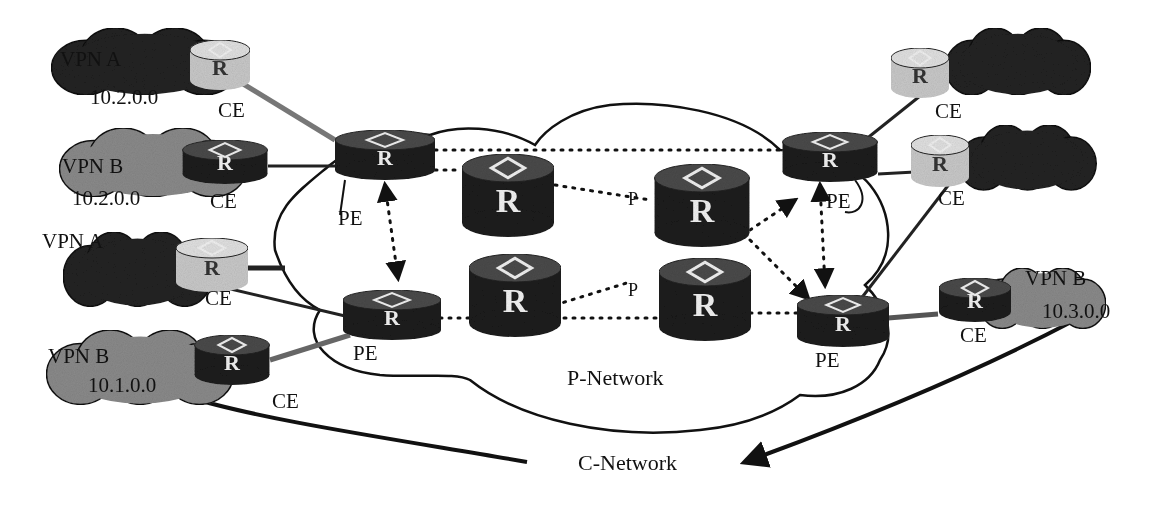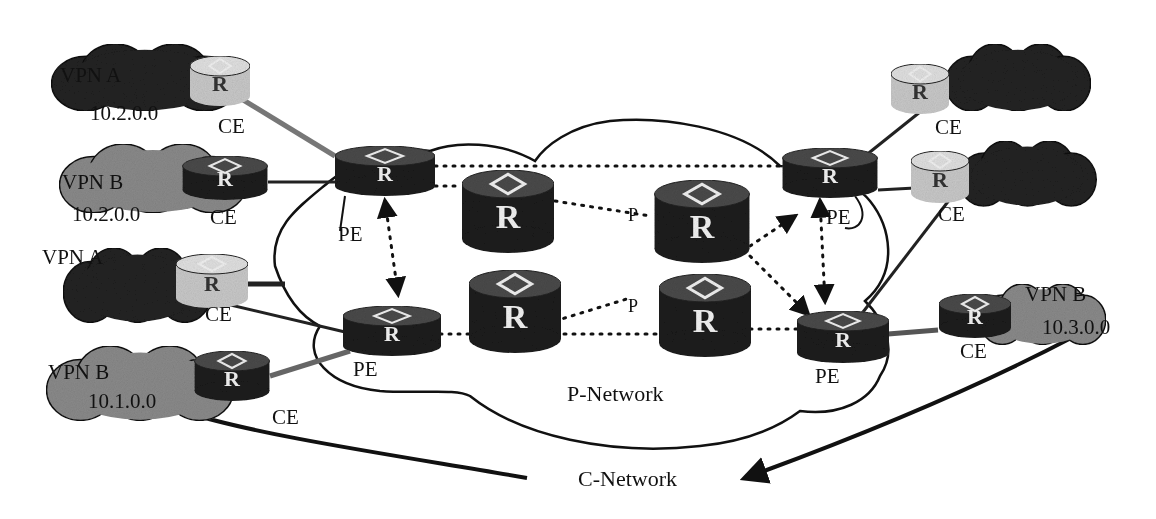--- a/index.html
+++ b/index.html
@@ -1,17 +1,17 @@
 <!DOCTYPE html>
 <html><head>
 <meta charset="utf-8">
 <style>
   html, body { margin: 0; padding: 0; background: #ffffff; }
   body { width: 1156px; height: 519px; overflow: hidden; position: relative; }
-  #stage { position: absolute; left: 0; top: 16px; width: 1156px; height: 462px; }
+  #stage { position: absolute; left: 0; top: 0; width: 1156px; height: 462px; }
   svg text { font-family: "Liberation Serif", "DejaVu Serif", serif; fill: #111; }
   .lbl { font-size: 21px; }
   .lbl-small { font-size: 18px; }
   .net-label { font-size: 22px; }
   .router-letter { font-family: "Liberation Serif", "DejaVu Serif", serif; font-weight: bold; fill: #f2f2f2; }
 </style>
 </head>
 <body>
 
 <div id="stage">

